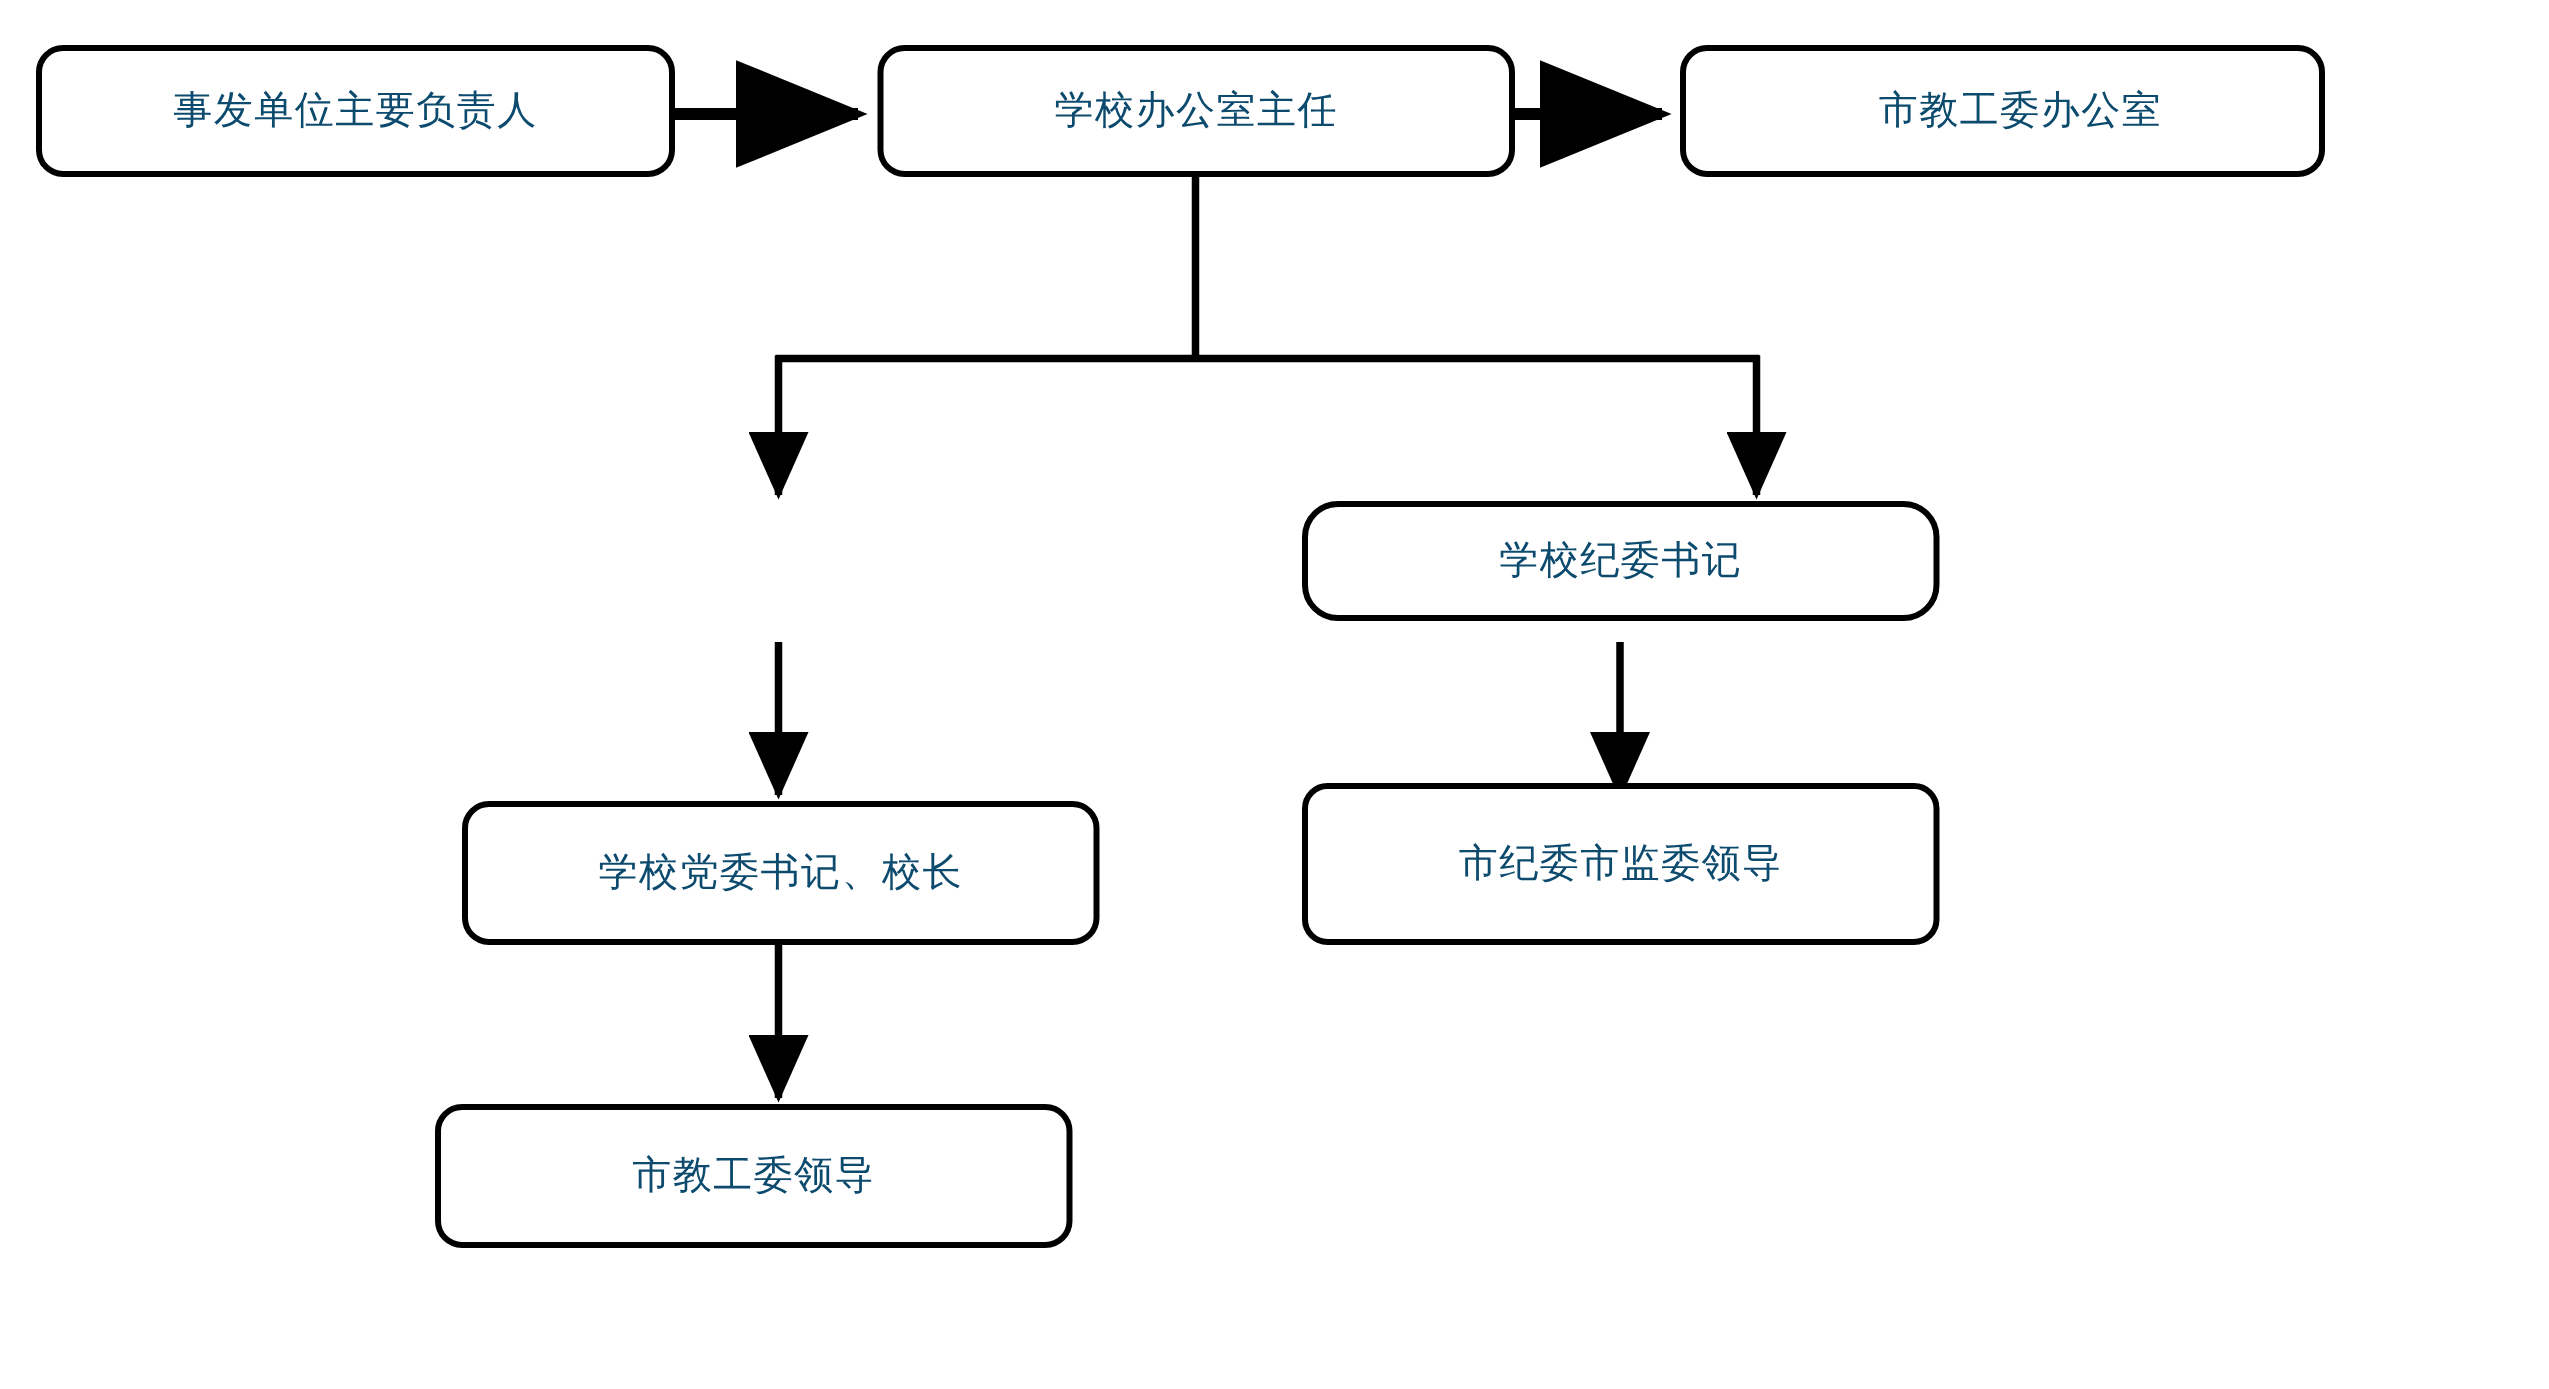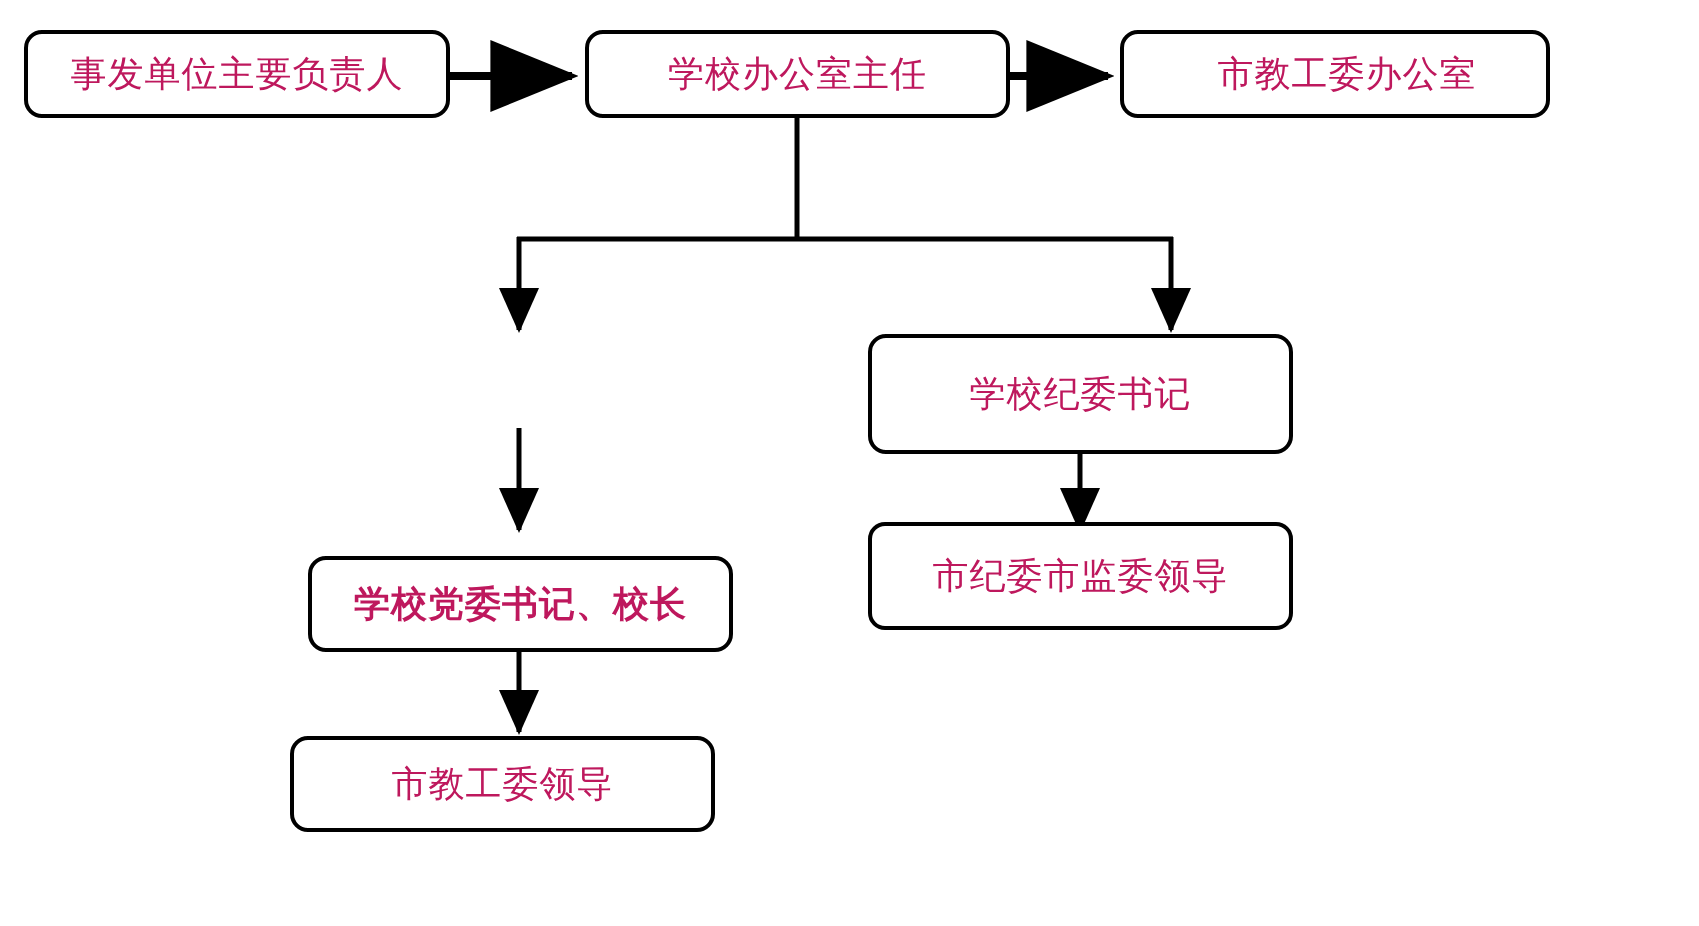--- a/index.html
+++ b/index.html
@@ -30,36 +30,36 @@
     background: #ffffff;
     border: 4px solid #000000;
     border-radius: 18px;
     display: flex;
     align-items: center;
     justify-content: center;
     z-index: 2;
   }
   .node-label {
     font-family: "DejaVu Sans", "Liberation Sans", sans-serif;
-    font-size: 36px;
+    font-size: 26px;
     line-height: 1.1;
-    color: #be185d;
+    color: #0c4a6e;
     letter-spacing: 1px;
     white-space: nowrap;
     text-align: right;
   }
   
   #node-incident-unit-head { left: 24px;   top: 30px;  width: 426px; height: 88px; }
   #node-school-office-director { left: 585px; top: 30px; width: 425px; height: 88px; }
   #node-city-edu-committee-office { left: 1120px; top: 30px; width: 430px; height: 88px; padding-left: 24px; }
   
   #node-safety-school-leader { left: 308px; top: 334px; width: 425px; height: 94px; }
-  #node-school-discipline-secretary { left: 868px; top: 334px; width: 425px; height: 120px; }
+  #node-school-discipline-secretary { left: 868px; top: 334px; width: 425px; height: 80px; border-radius: 24px; }
   
-  #node-school-party-secretary-principal { left: 308px; top: 556px; width: 425px; height: 96px; font-weight: bold; }
+  #node-school-party-secretary-principal { left: 308px; top: 534px; width: 425px; height: 96px; }
   #node-city-discipline-supervision-leader { left: 868px; top: 522px; width: 425px; height: 108px; border-radius: 17px; }
   
   #node-city-edu-committee-leader { left: 290px; top: 736px; width: 425px; height: 96px; }
 </style>
 </head>
 <body>
 
 <div id="canvas">
 
   <svg id="edge-layer" viewBox="0 0 1699 926" xmlns="http://www.w3.org/2000/svg">

